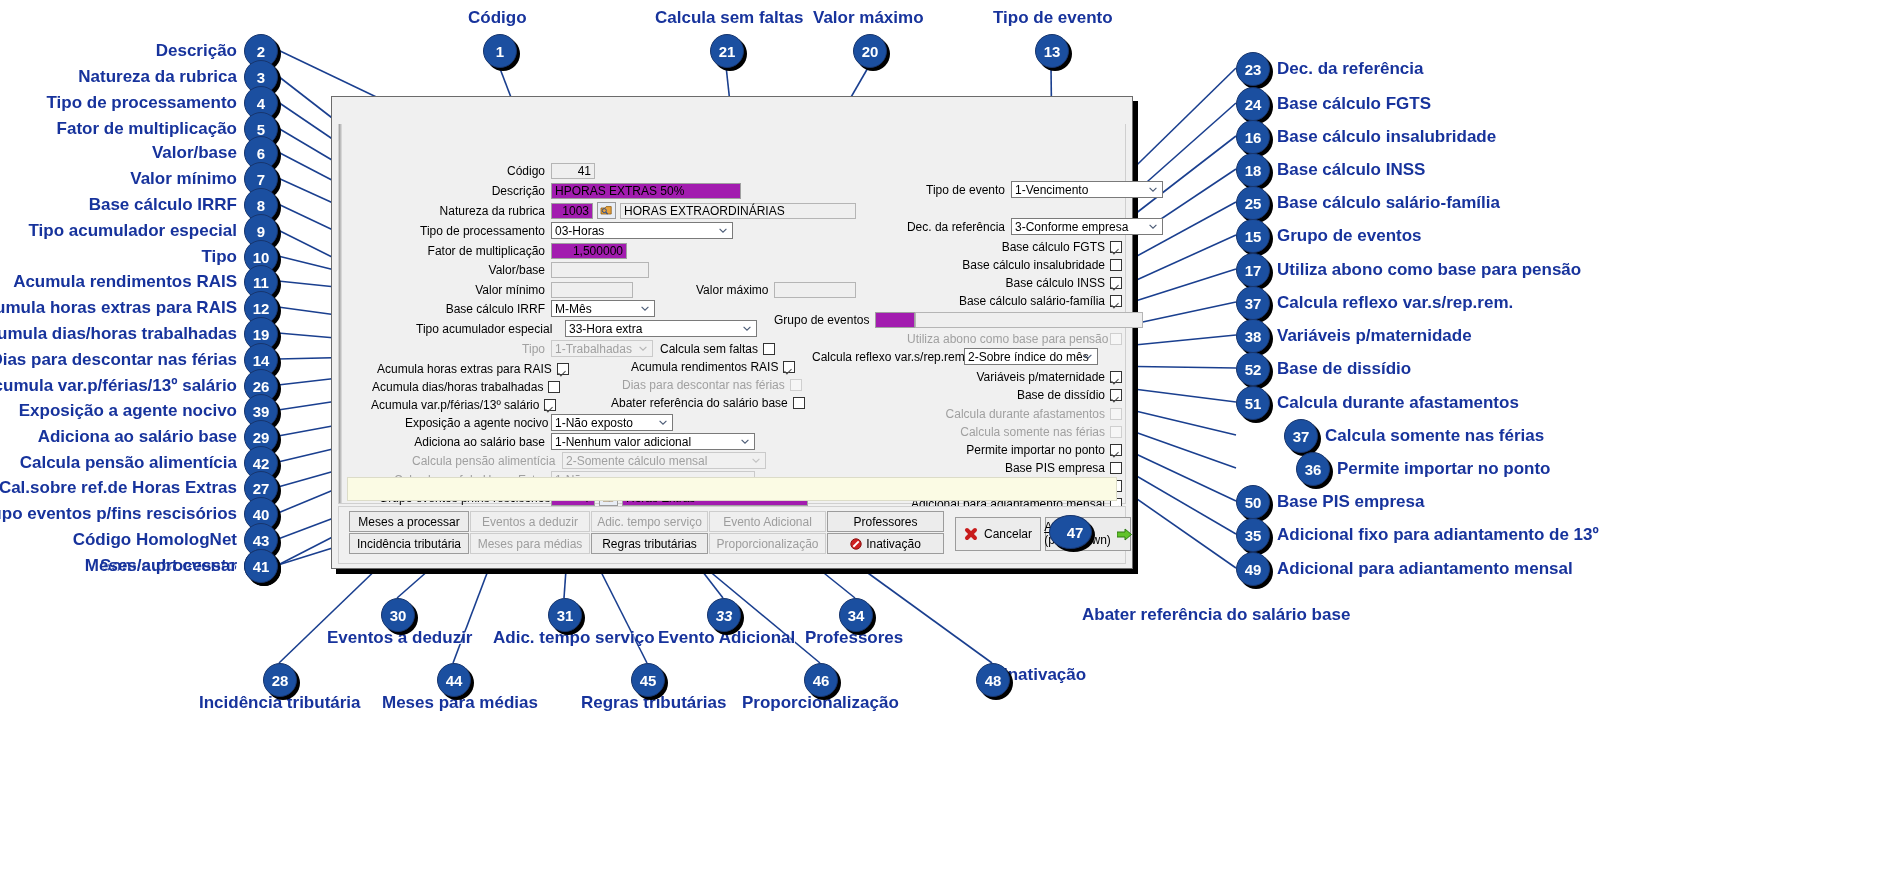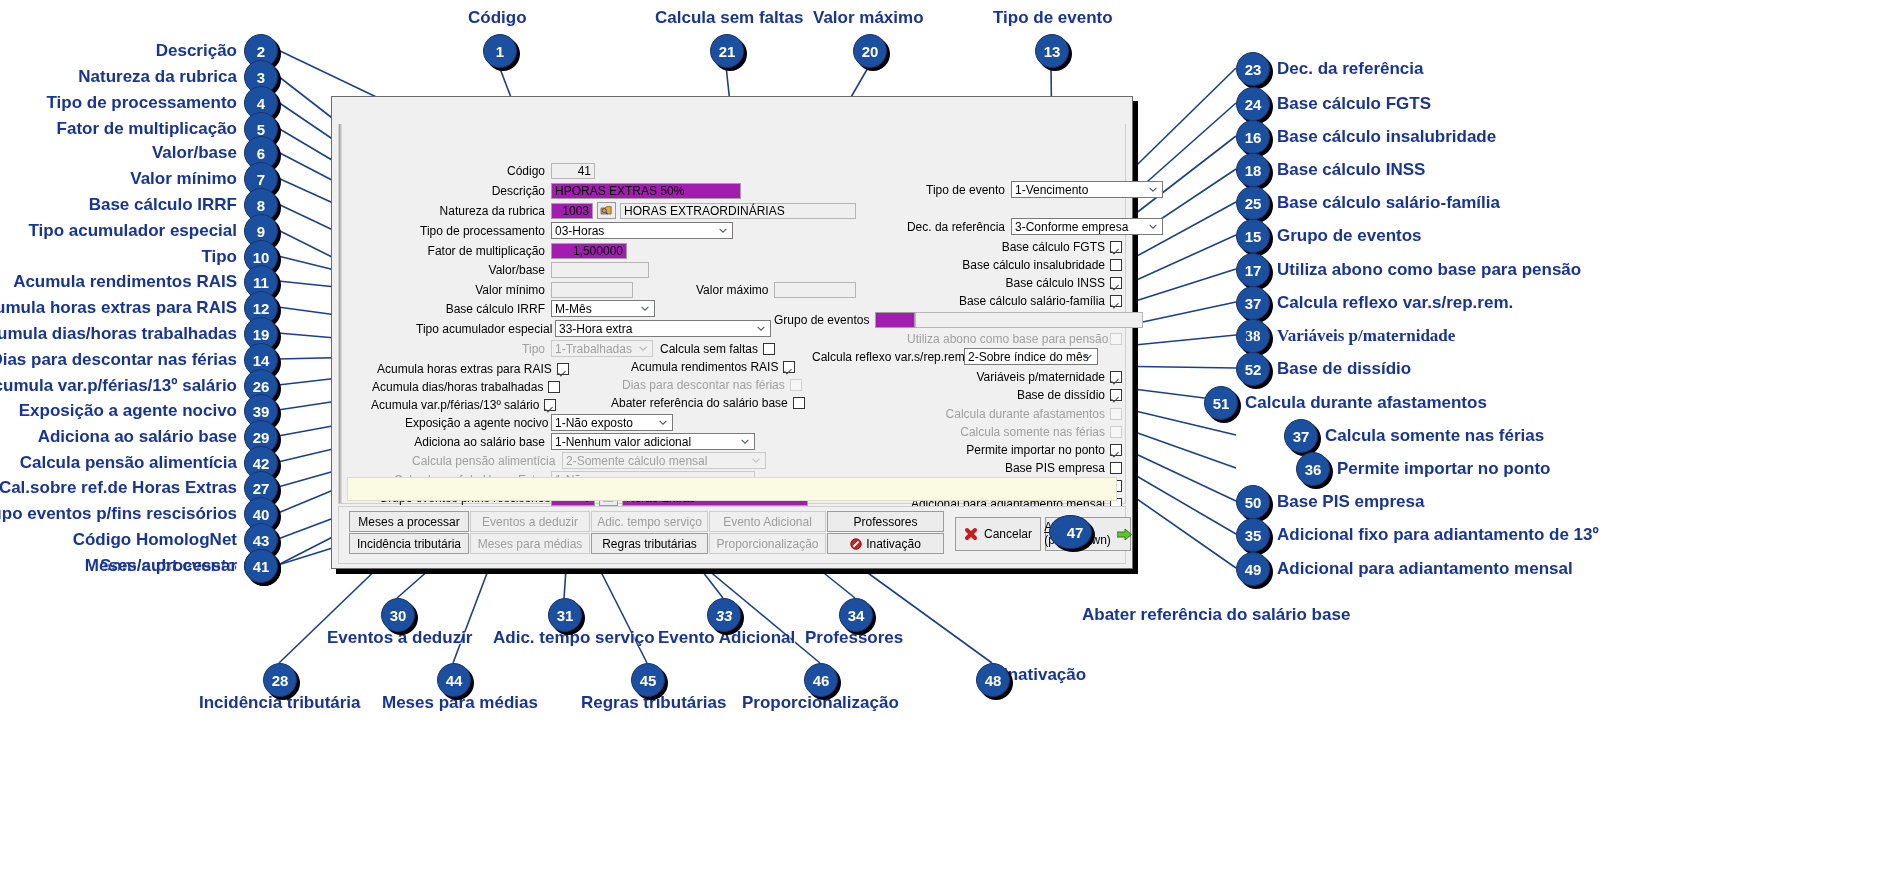--- a/index.html
+++ b/index.html
@@ -201,21 +201,21 @@
         <span class="chev">
             <svg viewBox="0 0 8 5" width="8" height="5">
               <polyline points="0.6,0.8 4,4.2 7.4,0.8" fill="none" stroke="#4a5a75" stroke-width="1.1"></polyline>
             </svg>
           </span>
       </span>
     </div>
 
     <div class="row" style="left:77px;top:196px;">
       <span class="lbl" style="width:129px;">Tipo acumulador especial</span>
-      <span class="sel" style="width:216px;margin-left:10px;">
+      <span class="sel" style="width:192px;margin-left:20px;">
         <span>33-Hora extra</span>
         <span class="chev">
             <svg viewBox="0 0 8 5" width="8" height="5">
               <polyline points="0.6,0.8 4,4.2 7.4,0.8" fill="none" stroke="#4a5a75" stroke-width="1.1"></polyline>
             </svg>
           </span>
       </span>
     </div>
 
     <div class="row" style="left:144px;top:216px;">
@@ -619,29 +619,29 @@
       <div class="anno-text">Grupo de eventos</div>
     </div>
     <div class="callout right" style="left: 1236px; top: 253px;">
       <div class="badge">17</div>
       <div class="anno-text">Utiliza abono como base para pensão</div>
     </div>
     <div class="callout right" style="left: 1236px; top: 286px;">
       <div class="badge">37</div>
       <div class="anno-text">Calcula reflexo var.s/rep.rem.</div>
     </div>
-    <div class="callout right" style="left: 1236px; top: 319px; font-family: Liberation Serif, serif;">
+    <div class="callout right" style="left: 1236px; top: 319px;">
       <div class="badge">38</div>
       <div class="anno-text">Variáveis p/maternidade</div>
     </div>
     <div class="callout right" style="left: 1236px; top: 352px;">
       <div class="badge">52</div>
       <div class="anno-text">Base de dissídio</div>
     </div>
-    <div class="callout right" style="left: 1204px; top: 386px;">
+    <div class="callout right" style="left: 1236px; top: 386px;">
       <div class="badge">51</div>
       <div class="anno-text">Calcula durante afastamentos</div>
     </div>
     <div class="callout right" style="left: 1284px; top: 419px;">
       <div class="badge">37</div>
       <div class="anno-text">Calcula somente nas férias</div>
     </div>
     <div class="callout right" style="left: 1296px; top: 452px;">
       <div class="badge">36</div>
       <div class="anno-text">Permite importar no ponto</div>

